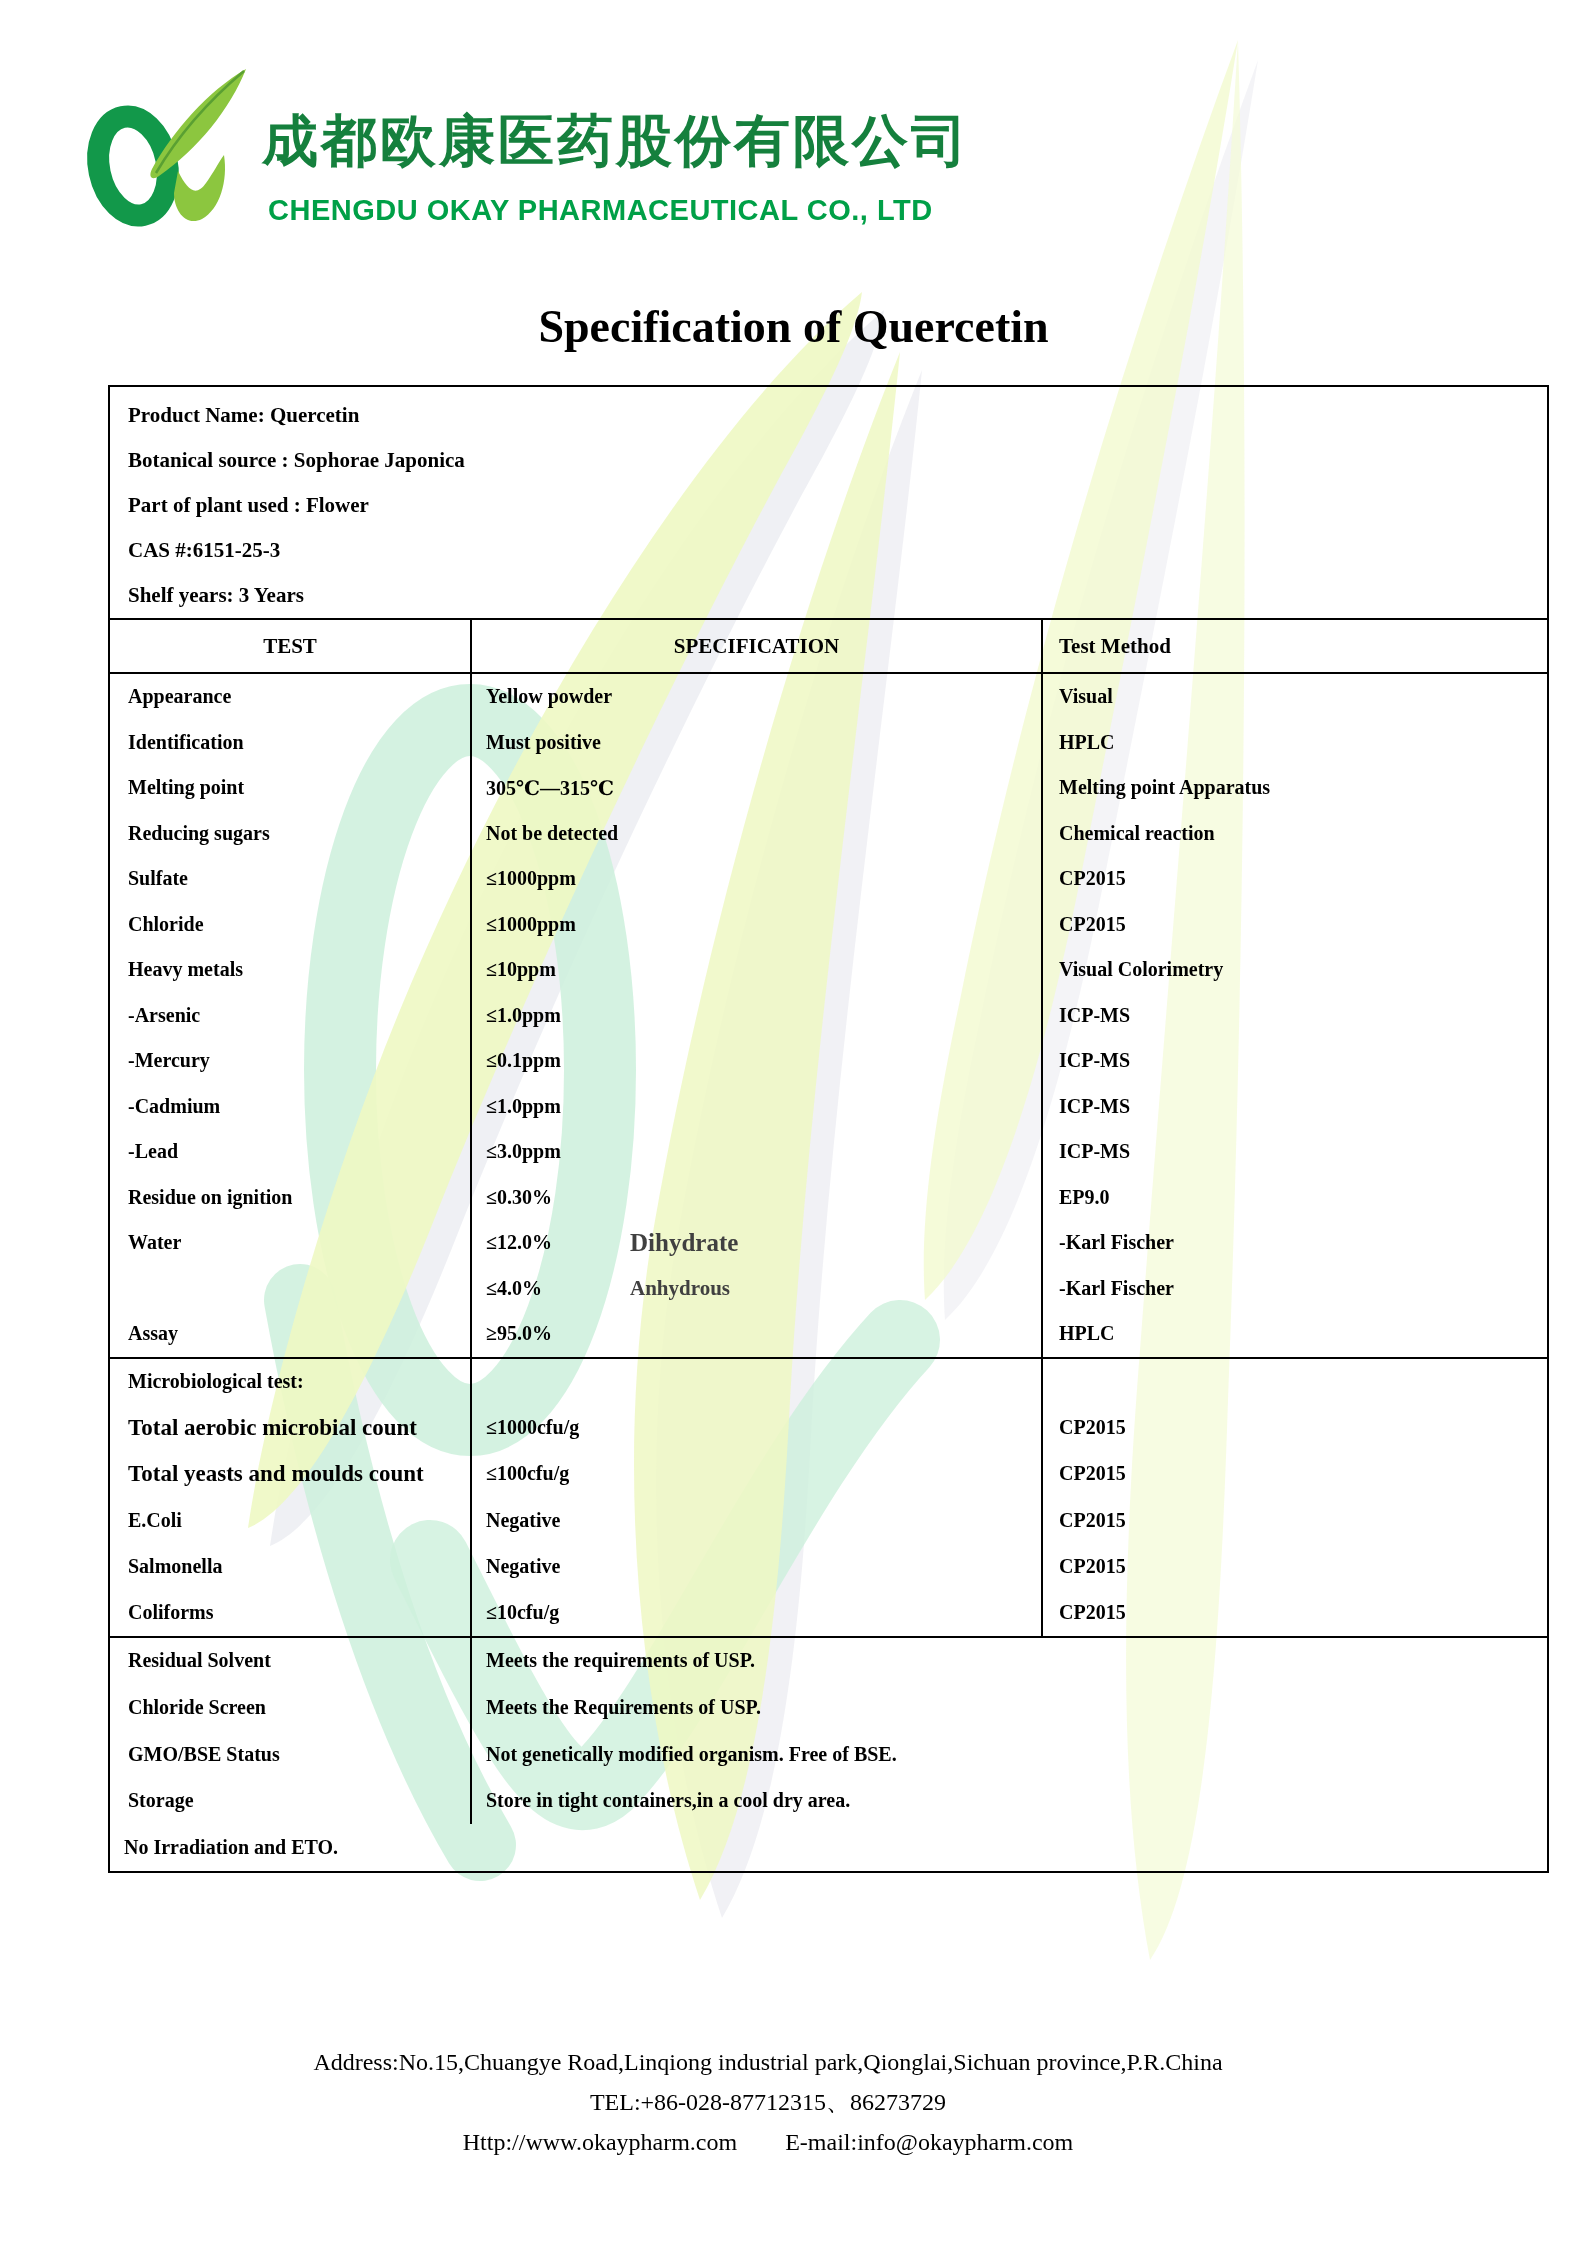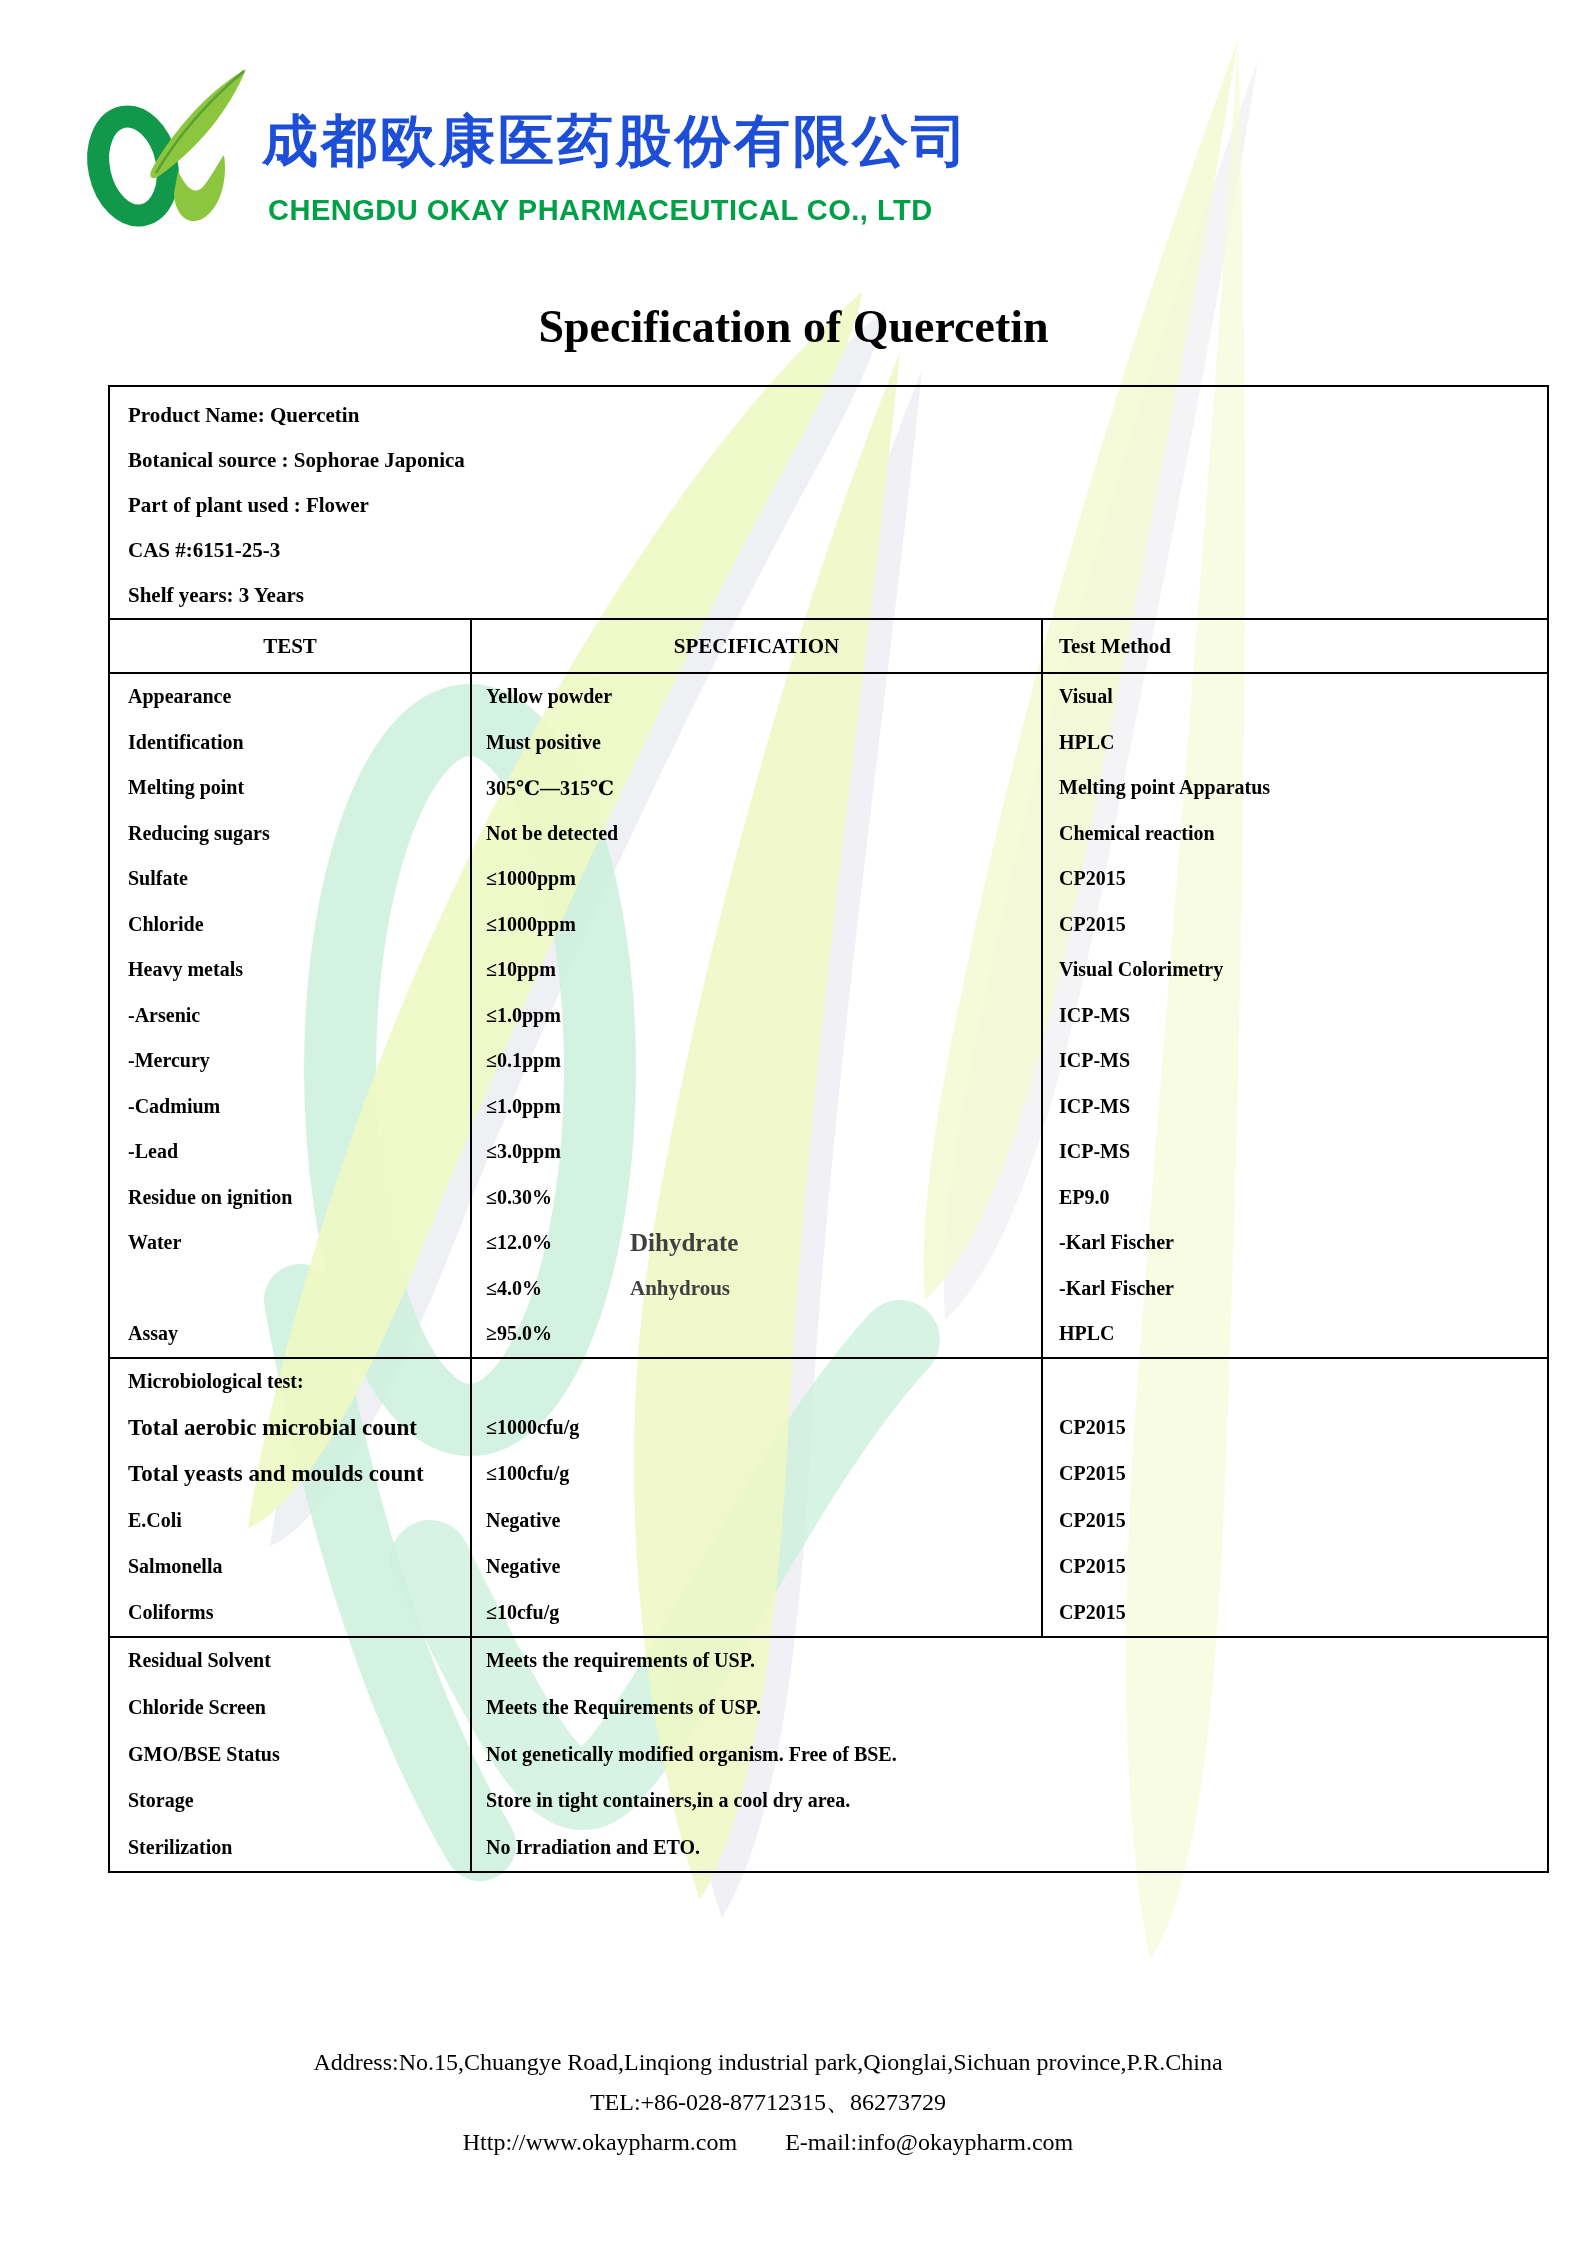--- a/index.html
+++ b/index.html
@@ -4,21 +4,21 @@
 <style>
   html,body{margin:0;padding:0;background:#ffffff;}
   .page{position:relative;width:1587px;height:2245px;background:#ffffff;overflow:hidden;
         font-family:"Liberation Serif","DejaVu Serif","DejaVu Sans",serif;color:#000;}
   .wm{position:absolute;left:0;top:0;width:1587px;height:2245px;z-index:0;}
   .content{position:absolute;left:0;top:0;width:1587px;height:2245px;z-index:1;}
 
   
   .logo{position:absolute;left:78px;top:50px;width:180px;height:182px;}
   .company-zh{position:absolute;left:262px;top:104px;font-family:"DejaVu Sans","Liberation Sans",sans-serif;
-              font-size:56px;font-weight:bold;color:#1d4ed8;letter-spacing:3px;white-space:nowrap;}
+              font-size:56px;font-weight:bold;color:#15803d;letter-spacing:3px;white-space:nowrap;}
   .company-en{position:absolute;left:268px;top:194px;font-family:"Liberation Sans","DejaVu Sans",sans-serif;
               font-size:29px;font-weight:bold;color:#00a047;letter-spacing:0.5px;white-space:nowrap;}
 
   
   .doc-title{position:absolute;left:0;top:300px;width:1587px;text-align:center;
              font-size:46px;font-weight:bold;}
 
   
   .spec-table{position:absolute;left:108px;top:385px;width:1441px;border:2px solid #000;box-sizing:border-box;
               font-weight:bold;font-size:20px;}
@@ -373,23 +373,20 @@
         </div>
         <div class="trow">
           <div class="cell c1">
               <span>Storage</span>
             </div>
           <div class="cell c2">
               <span>Store in tight containers,in a cool dry area.</span>
             </div>
         </div>
         <div class="trow">
-          <div class="cell c1">
-              <span>Sterilization</span>
-            </div>
           <div class="cell c2">
               <span>No Irradiation and ETO.</span>
             </div>
         </div>
       </div>
 
     </div>
 
     <div class="footer">
       <div>Address:No.15,Chuangye Road,Linqiong industrial park,Qionglai,Sichuan province,P.R.China</div>

